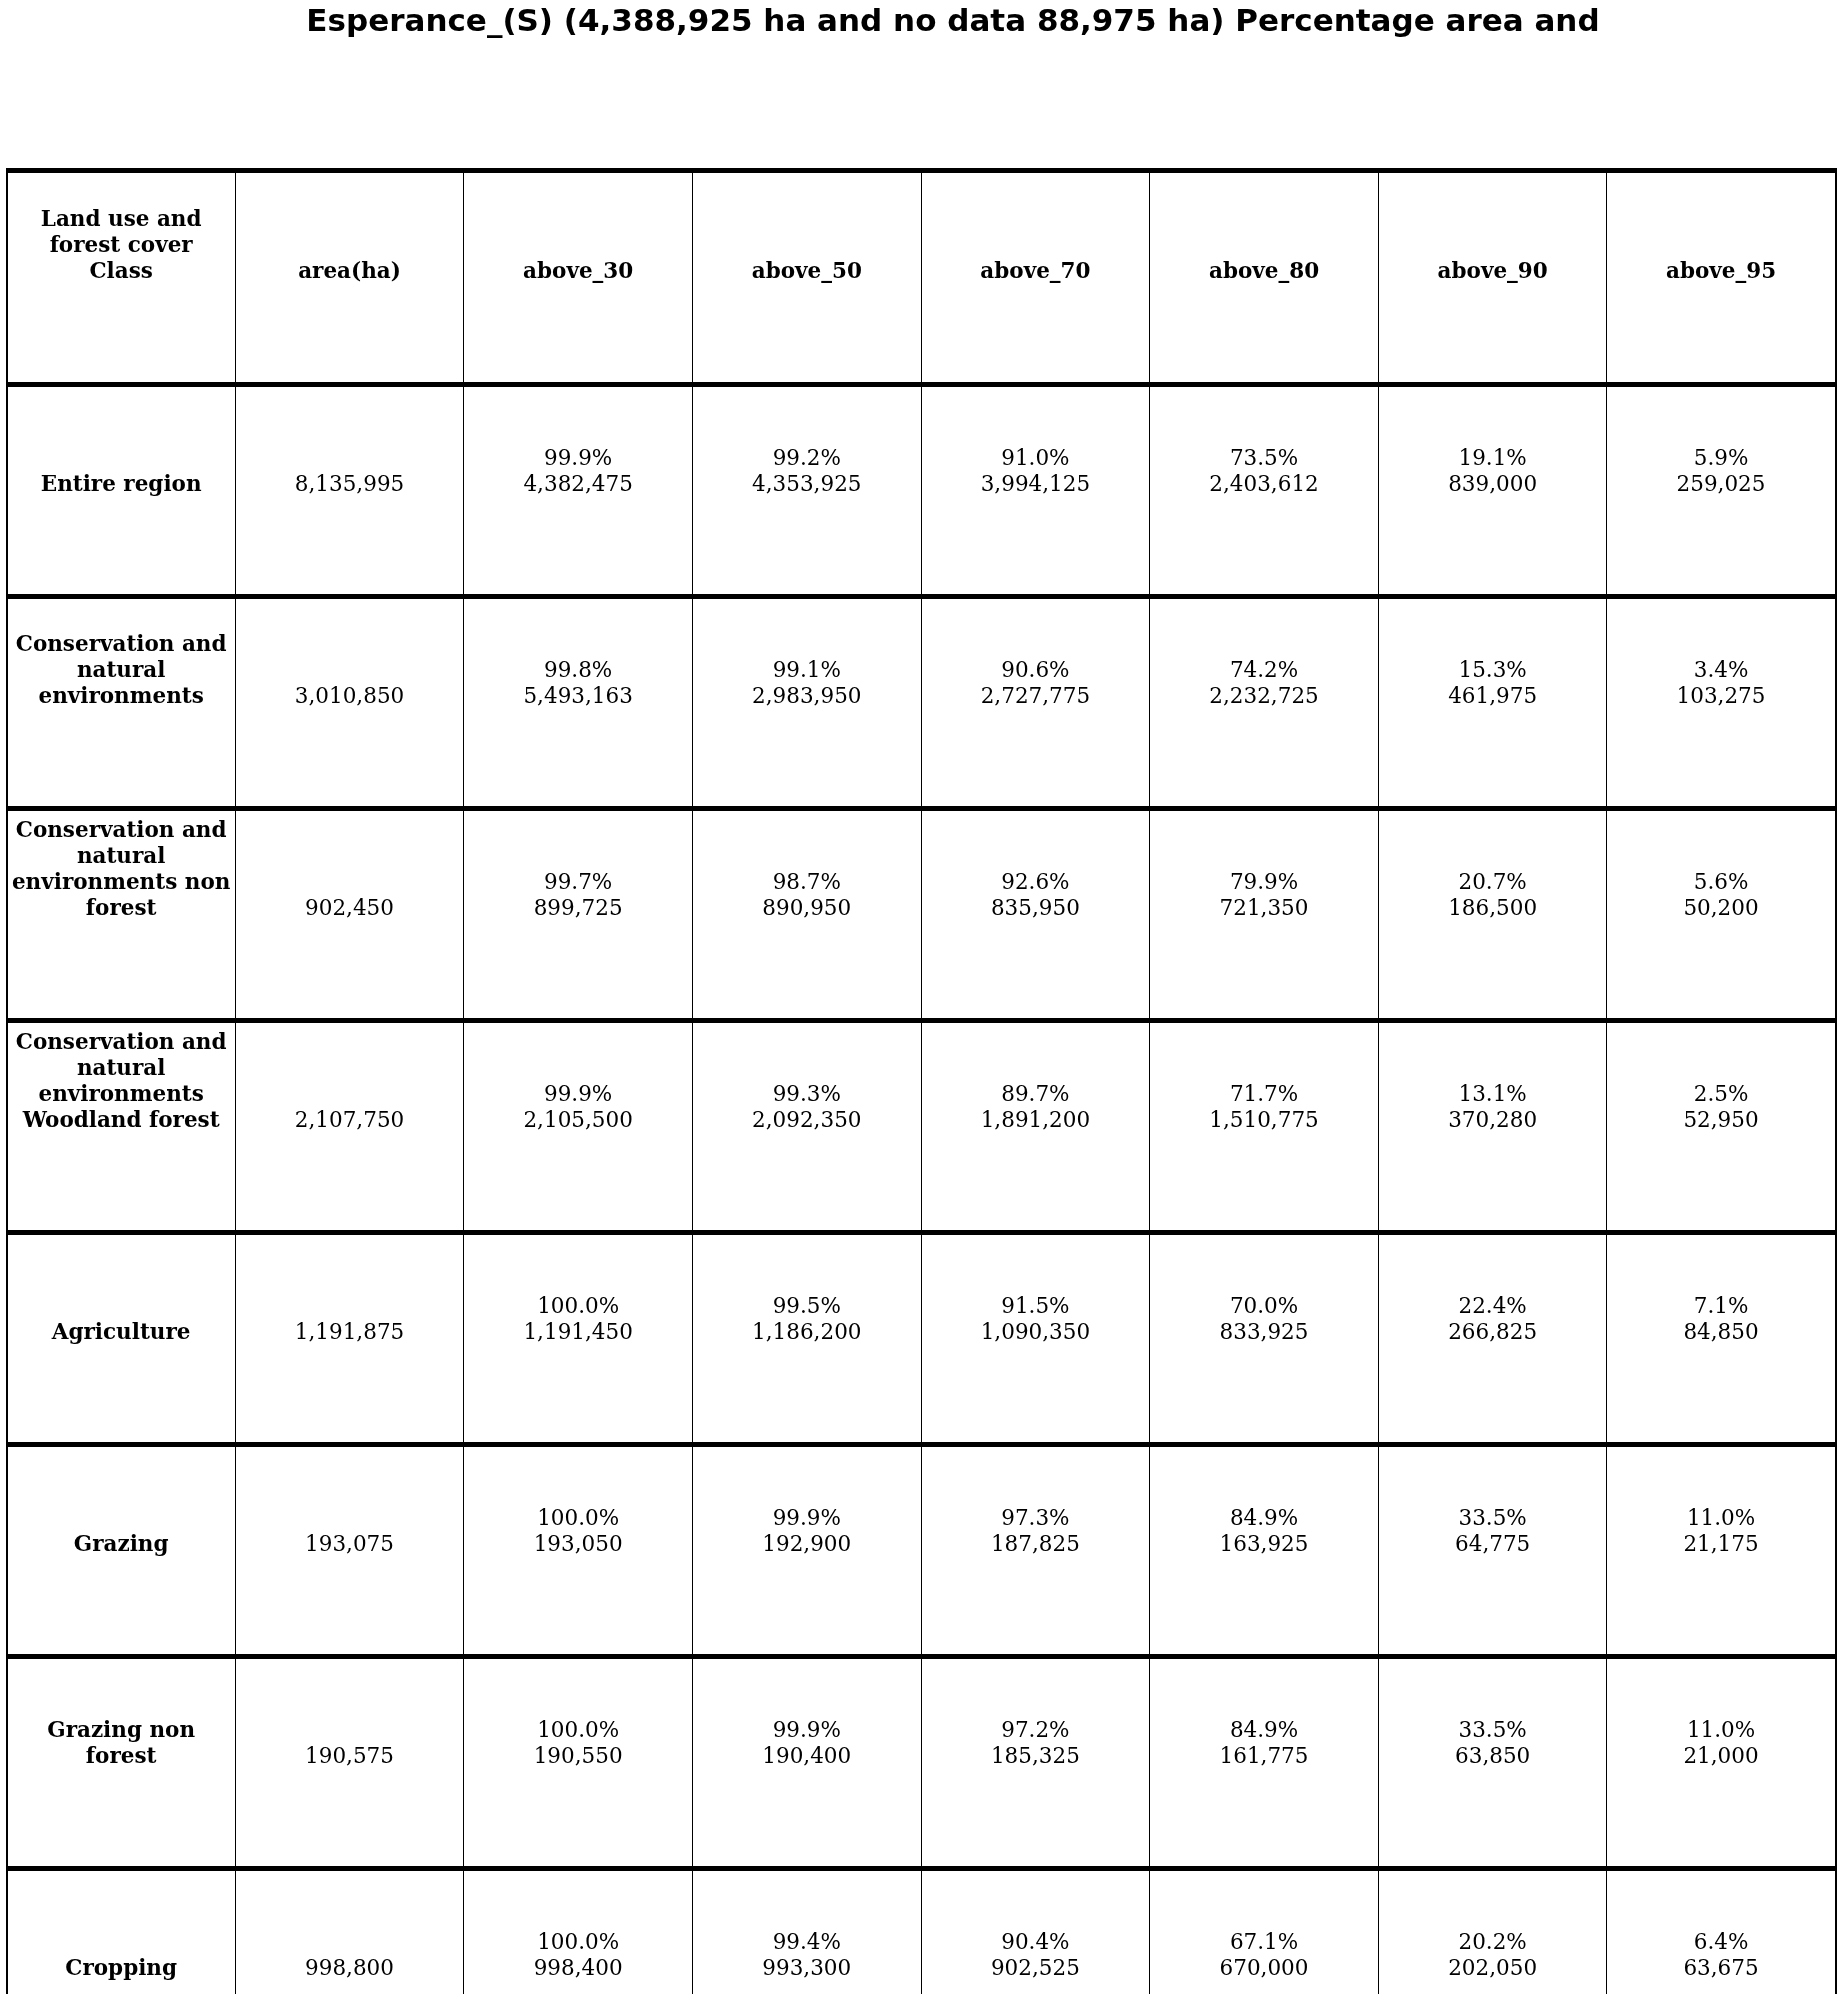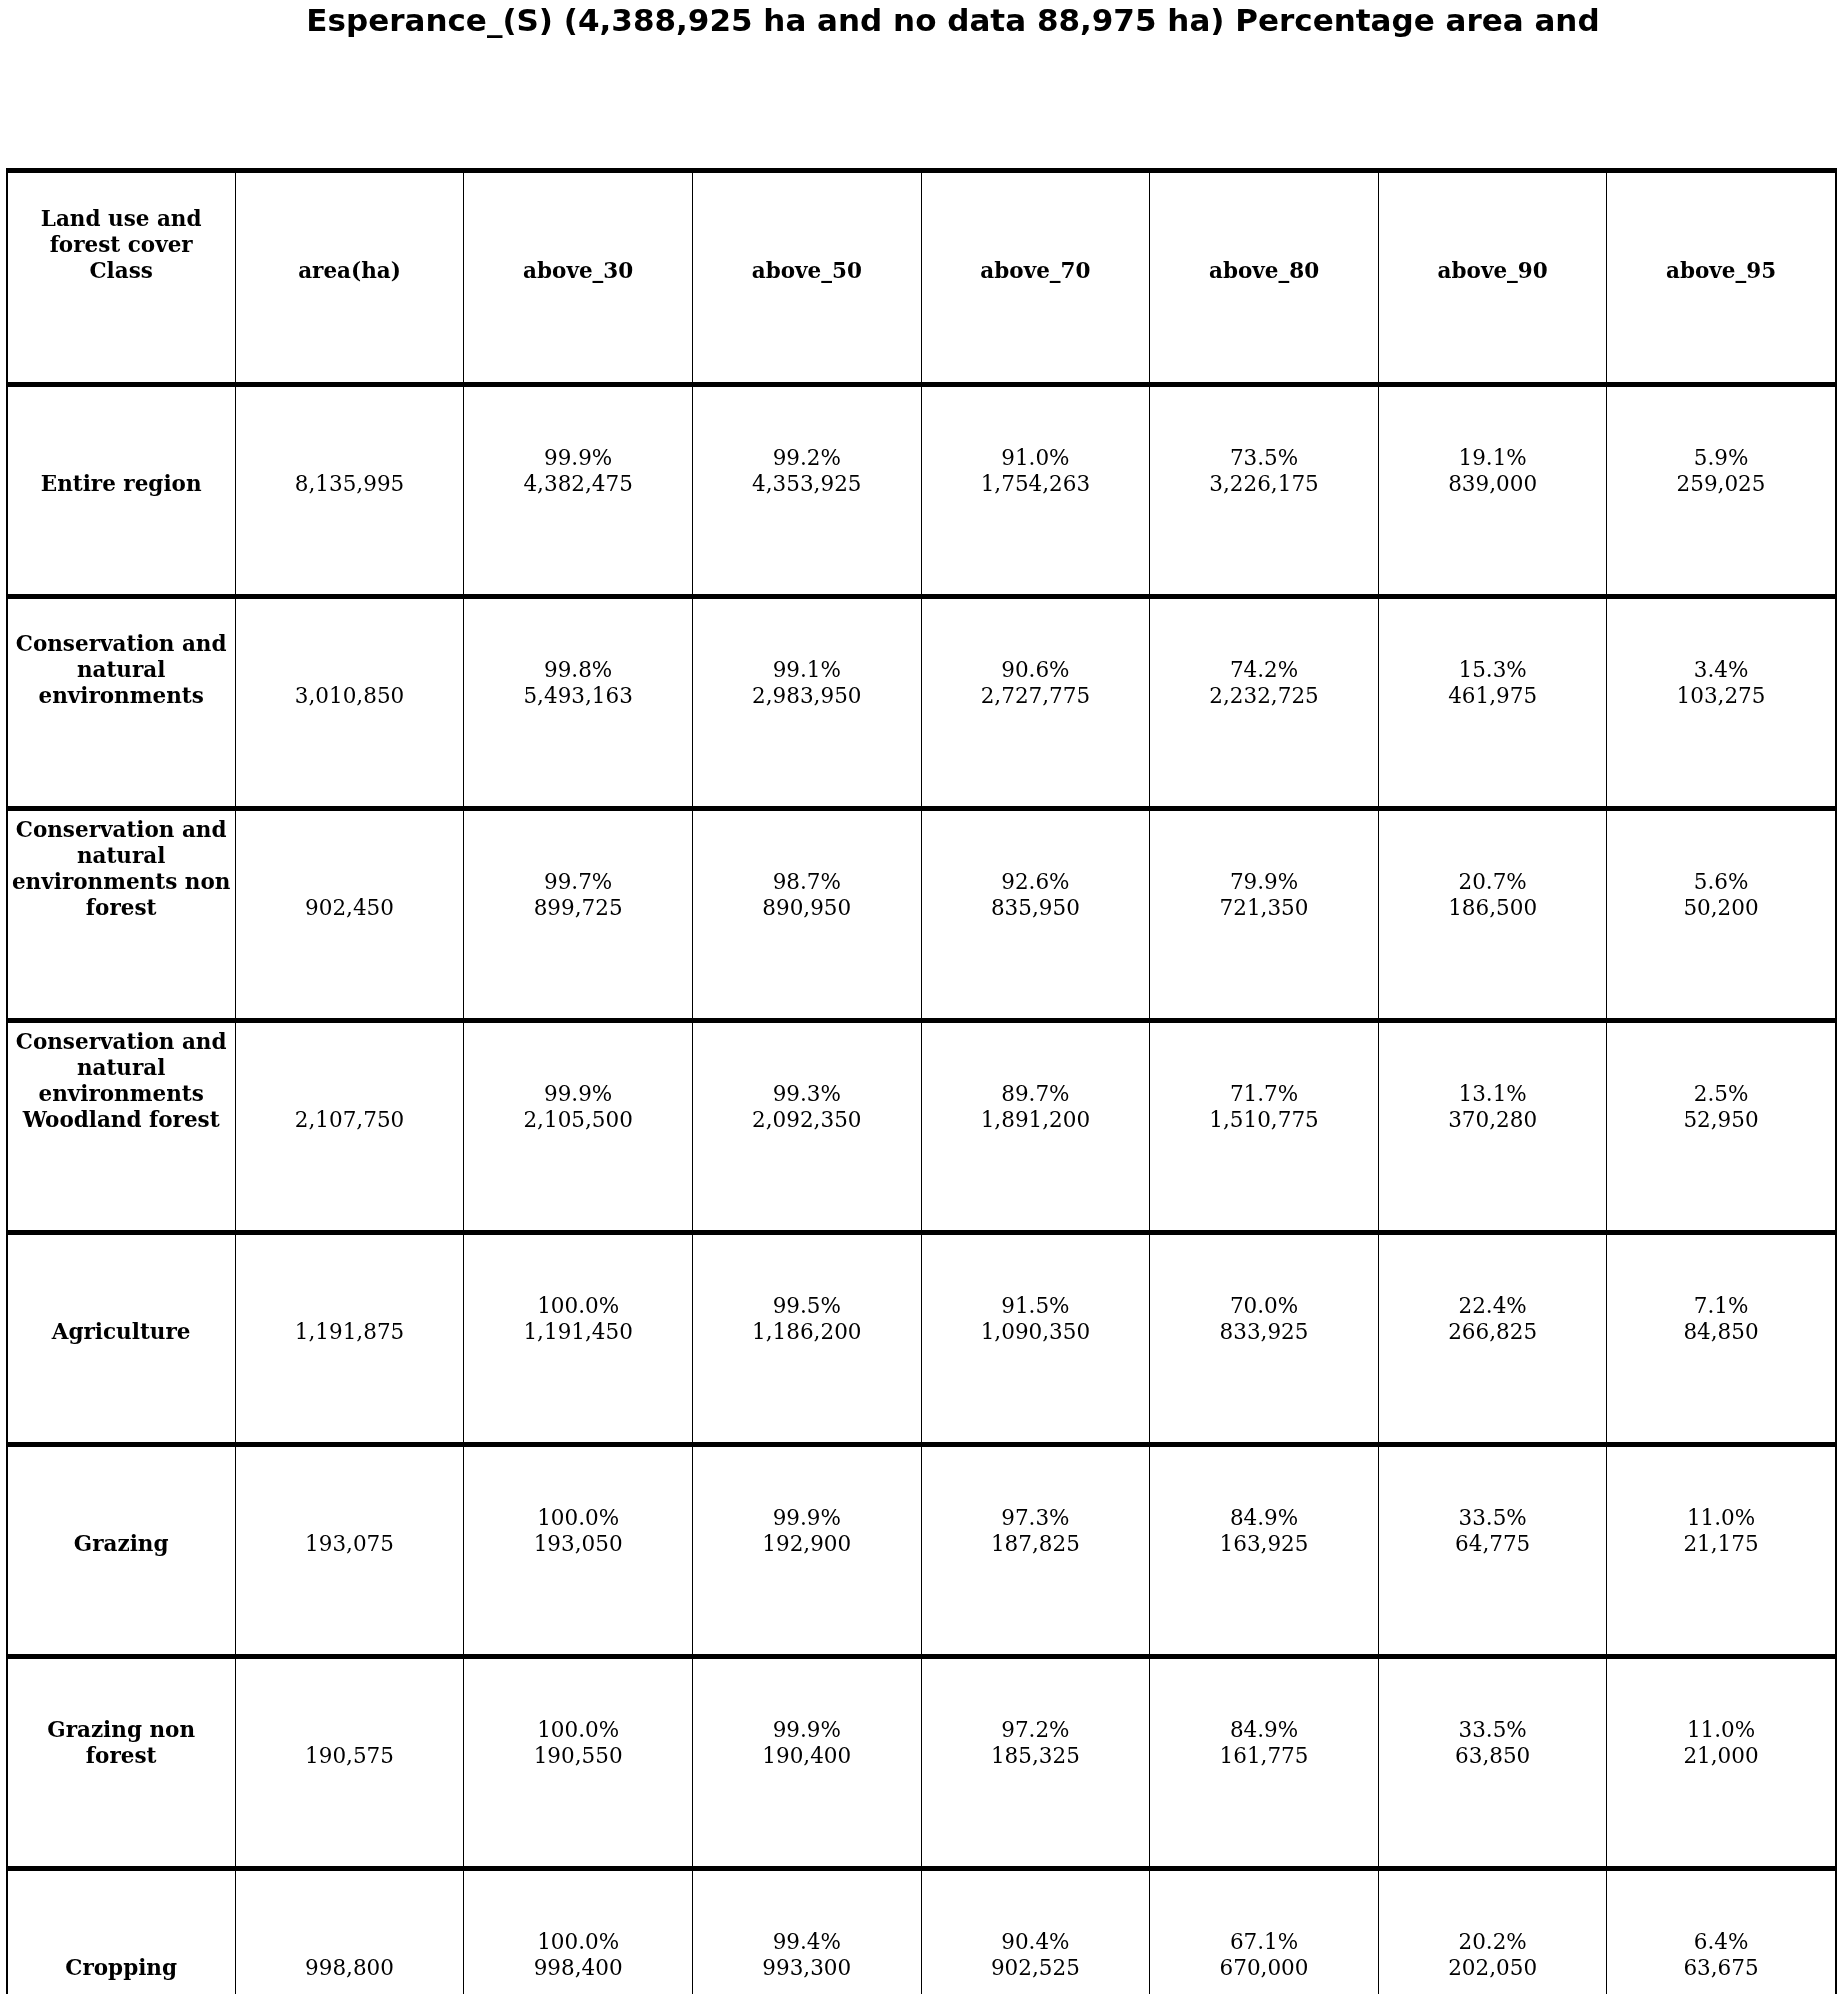--- a/index.html
+++ b/index.html
@@ -92,25 +92,25 @@
           <td>
             <div class="cellwrap">99.9%
 4,382,475</div>
           </td>
           <td>
             <div class="cellwrap">99.2%
 4,353,925</div>
           </td>
           <td>
             <div class="cellwrap">91.0%
-1,754,263</div>
+3,994,125</div>
           </td>
           <td>
             <div class="cellwrap">73.5%
-3,226,175</div>
+2,403,612</div>
           </td>
           <td>
             <div class="cellwrap">19.1%
 839,000</div>
           </td>
           <td>
             <div class="cellwrap">5.9%
 259,025</div>
           </td>
         </tr>

